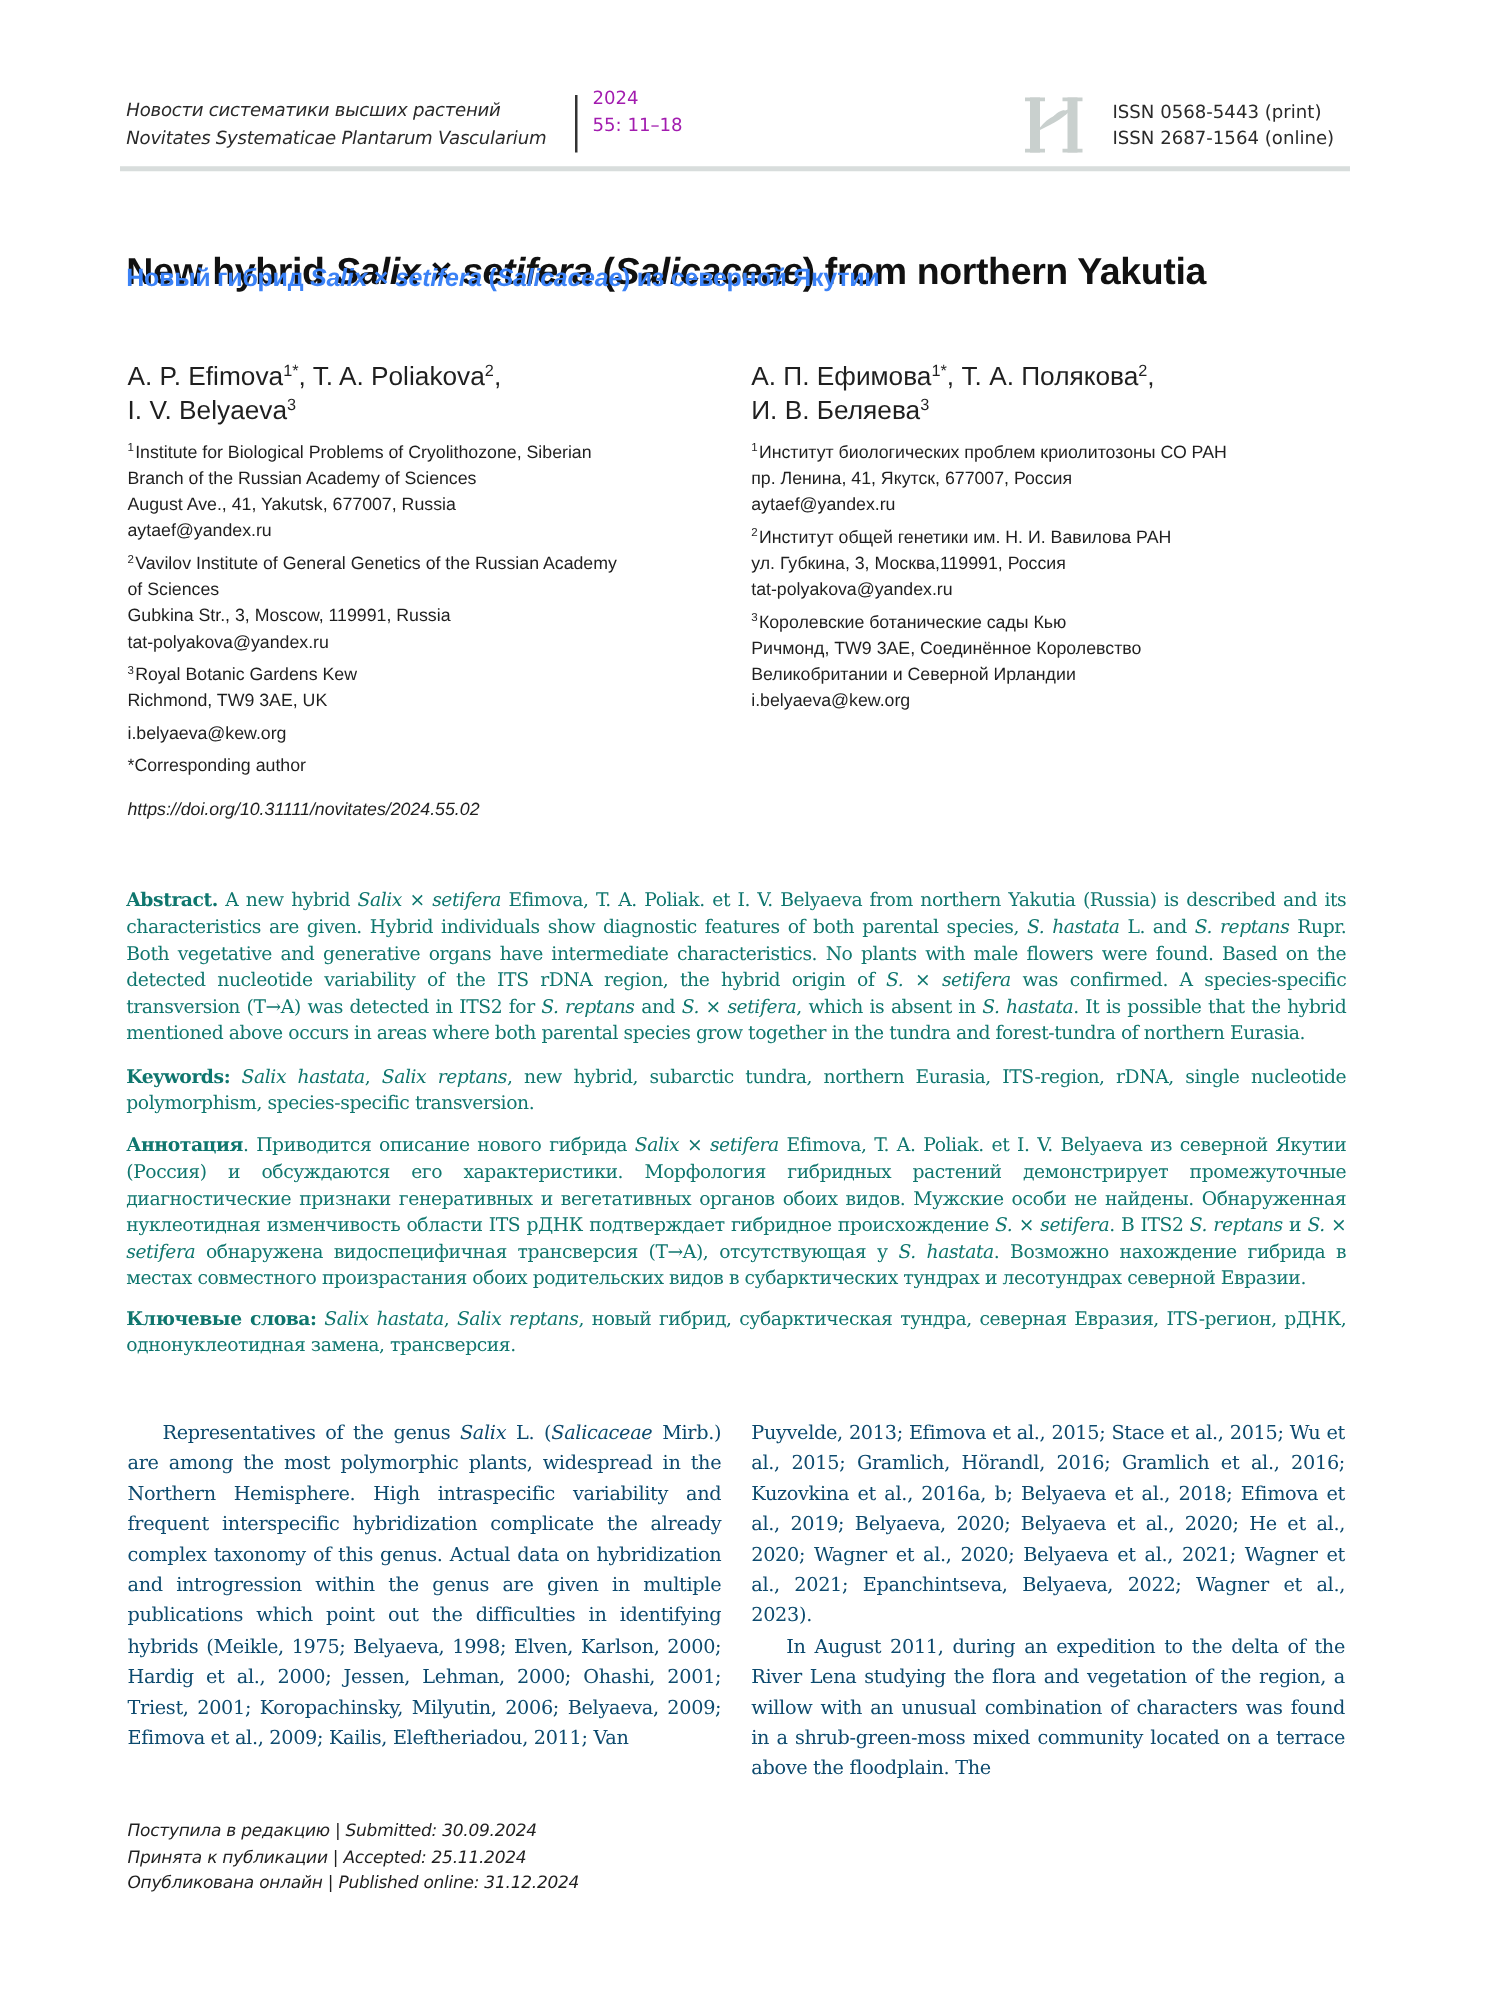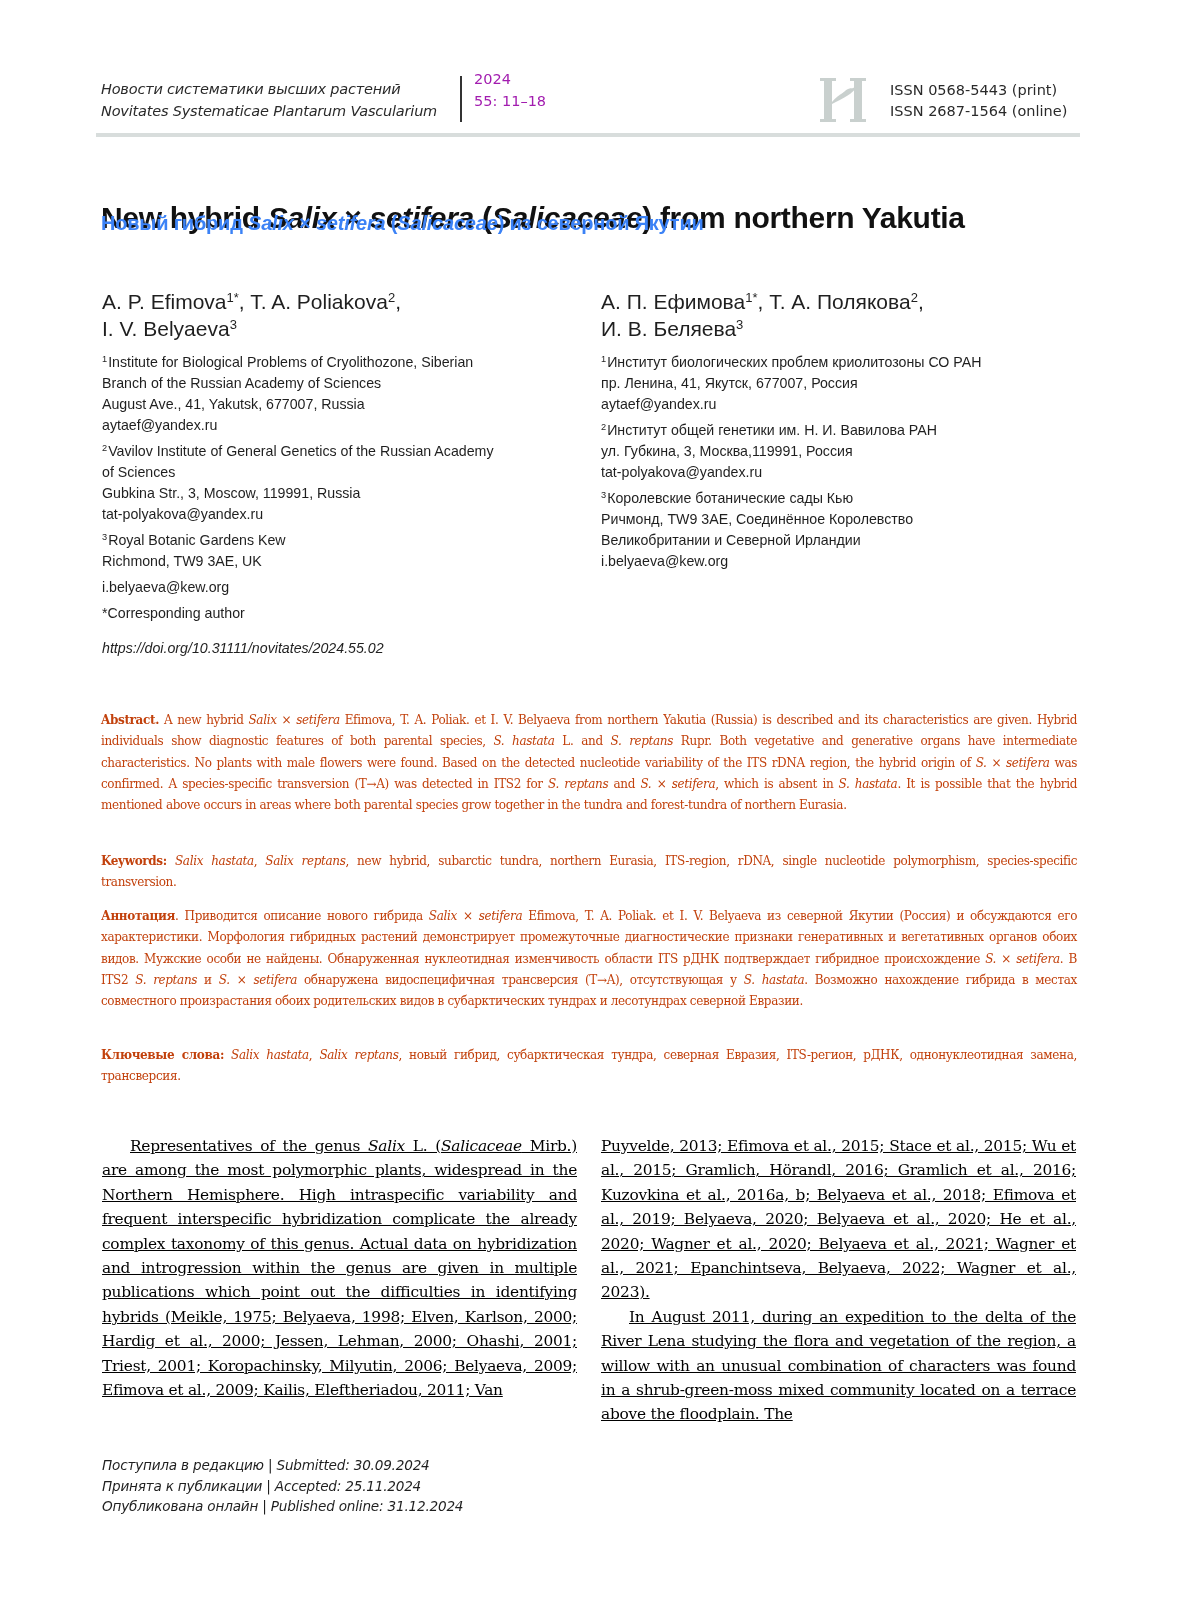--- a/index.html
+++ b/index.html
@@ -27,29 +27,29 @@
 
   .aff { position: absolute; font-family: "Liberation Sans", sans-serif; font-size: 14.2px; line-height: 21px; color: #1f1f1f; }
   .aff-block { margin-bottom: 5px; }
   .aff-en { left: 102px; top: 352px; width: 460px; }
   .aff-ru { left: 601px; top: 352px; width: 470px; }
   .aff sup { font-size: 0.65em; vertical-align: 0.5em; margin-right: 1px; }
 
   .doi { position: absolute; left: 102px; top: 640px; font-family: "Liberation Sans", sans-serif; font-style: italic; font-size: 14.2px; color: #1f1f1f; }
 
   
-  .abs { position: absolute; left: 101px; width: 976px; font-family: "DejaVu Serif", serif; font-size: 12px; line-height: 21.3px; color: #c2410c; text-align: justify; letter-spacing: -0.35px; }
+  .abs { position: absolute; left: 101px; width: 976px; font-family: "DejaVu Serif", serif; font-size: 15px; line-height: 21.3px; color: #0f766e; text-align: justify; letter-spacing: -0.35px; }
   .abs b { font-weight: bold; }
   .abs-en { top: 710px; }
   .kw-en { top: 851px; }
   .abs-ru { top: 906px; }
   .kw-ru { top: 1045px; }
 
   
-  .col { position: absolute; width: 475px; font-family: "DejaVu Serif", serif; font-size: 15.4px; line-height: 24.4px; color: #000000; text-align: justify; letter-spacing: -0.25px; text-decoration: underline; }
+  .col { position: absolute; width: 475px; font-family: "DejaVu Serif", serif; font-size: 15.4px; line-height: 24.4px; color: #0c4a6e; text-align: justify; letter-spacing: -0.25px; }
   .col-left { left: 102px; top: 1134px; }
   .col-right { left: 601px; top: 1134px; }
   .indent { text-indent: 28px; }
   .col p { margin: 0; }
 
   
   .dates { position: absolute; left: 102px; top: 1455px; font-family: "DejaVu Sans", sans-serif; font-style: italic; font-size: 13.6px; line-height: 20.5px; color: #1f1f1f; letter-spacing: -0.2px; }
 </style>
 </head>
 <body>

